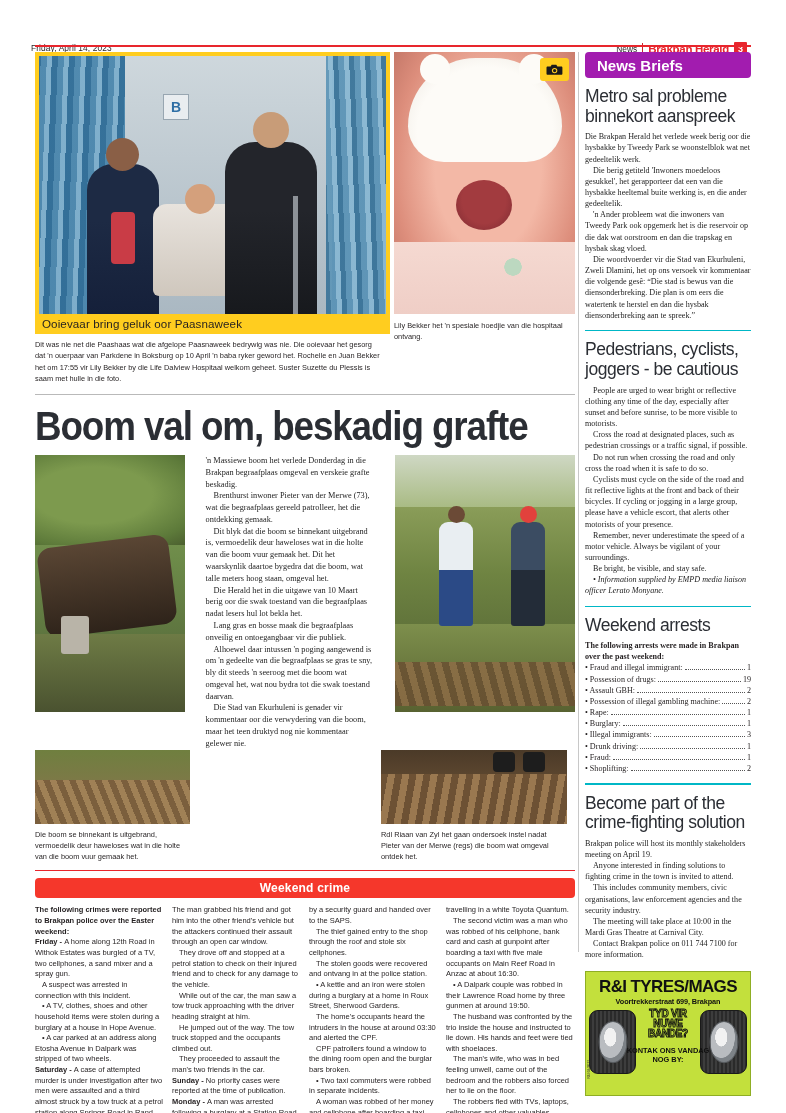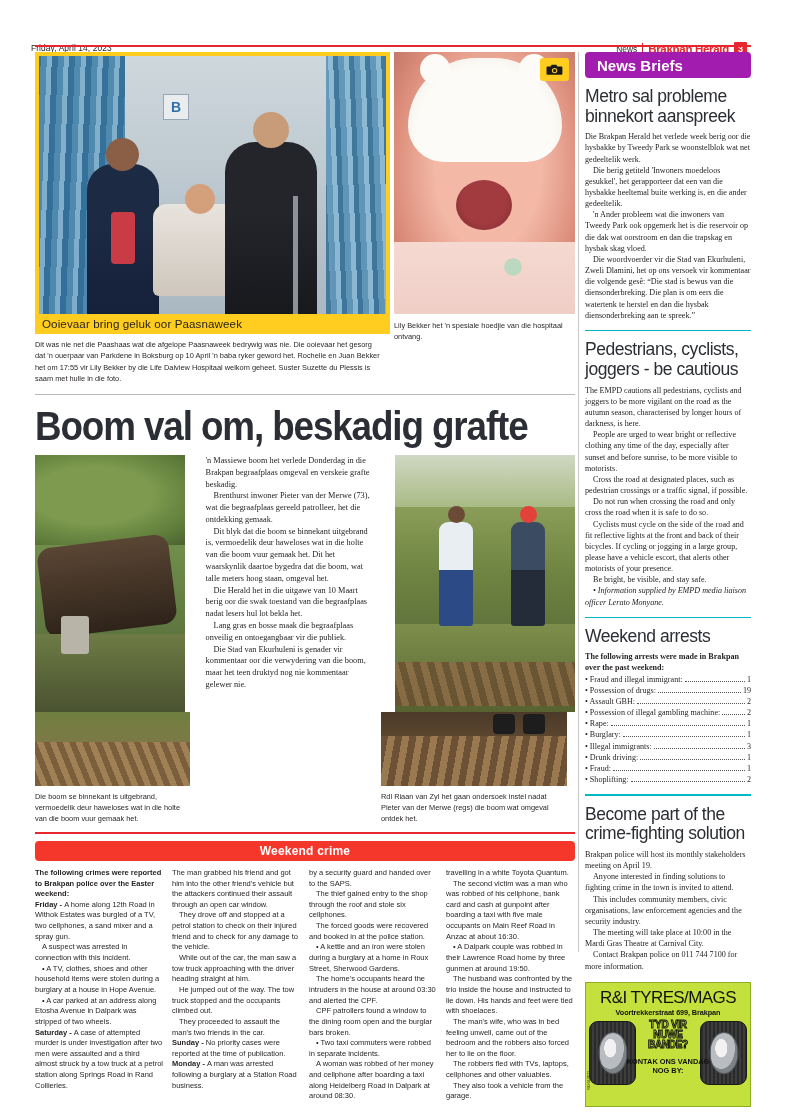--- a/index.html
+++ b/index.html
@@ -140,21 +140,21 @@
     flex: 1 1 auto; border-bottom: 1px dotted #555; margin: 0 2px 2px 2px; height: 6px;
   }
   .arrest-item .num { flex: 0 0 auto; }
 
   
   .ad {
     margin-top: 10px; width: 166px; height: 125px; background: #c3e03c;
     border: 1px solid #8fae24; position: relative; overflow: hidden;
   }
   .ad-title {
-    text-align: center; font-weight: normal; font-size: 17px; color: #111;
+    text-align: center; font-weight: bold; font-size: 17px; color: #111;
     letter-spacing: -0.6px; padding-top: 5px;
   }
   .ad-sub { text-align: center; font-weight: bold; font-size: 7.3px; color: #111; letter-spacing: -.1px; }
   .ad-mid { position: relative; height: 70px; }
   .tyre {
     position: absolute; top: 4px; width: 47px; height: 64px; border-radius: 9px;
     background:
       repeating-linear-gradient(90deg, #2a2a2a 0 2px, #3d3d3d 2px 4px),
       #303030;
     border: 1.5px solid #1a1a1a;
@@ -347,20 +347,21 @@
           <div class="tree1-stone"></div>
         </div>
       </div>
 
       <div class="tree-text serif-body">
         <p class="first">'n Massiewe boom het verlede Donderdag in die Brakpan begraafplaas omgeval en verskeie grafte beskadig.</p>
         <p>Brenthurst inwoner Pieter van der Merwe (73), wat die begraafplaas gereeld patrolleer, het die ontdekking gemaak.</p>
         <p>Dit blyk dat die boom se binnekant uitgebrand is, vermoedelik deur haweloses wat in die holte van die boom vuur gemaak het. Dit het waarskynlik daartoe bygedra dat die boom, wat talle meters hoog staan, omgeval het.</p>
         <p>Die Herald het in die uitgawe van 10 Maart berig oor die swak toestand van die begraafplaas nadat lesers hul lot bekla het.</p>
         <p>Lang gras en bosse maak die begraafplaas onveilig en ontoegangbaar vir die publiek.</p>
+        <p>Alhoewel daar intussen 'n poging aangewend is om 'n gedeelte van die begraafplaas se gras te sny, bly dit steeds 'n seeroog met die boom wat omgeval het, wat nou bydra tot die swak toestand daarvan.</p>
         <p>Die Stad van Ekurhuleni is genader vir kommentaar oor die verwydering van die boom, maar het teen druktyd nog nie kommentaar gelewer nie.</p>
       </div>
 
       <div class="tree-img-right">
         <div class="ph tree2-bg">
           <div class="tree2-sky"></div>
           <div class="tree2-grass"></div>
           <div class="person p1"></div>
           <div class="person p2"></div>
           <div class="tree2-log"></div>
@@ -401,21 +402,21 @@
           <p>They drove off and stopped at a petrol station to check on their injured friend and to check for any damage to the vehicle.</p>
           <p>While out of the car, the man saw a tow truck approaching with the driver heading straight at him.</p>
           <p>He jumped out of the way. The tow truck stopped and the occupants climbed out.</p>
           <p>They proceeded to assault the man's two friends in the car.</p>
           <p class="noind"><b>Sunday - </b>No priority cases were reported at the time of publication.</p>
           <p class="noind"><b>Monday - </b>A man was arrested following a burglary at a Station Road business.</p>
         </div>
       <div class="crime-col">
           <p class="noind">by a security guard and handed over to the SAPS.</p>
           <p>The thief gained entry to the shop through the roof and stole six cellphones.</p>
-          <p>The forced goods were recovered and booked in at the police station.</p>
+          <p>The stolen goods were recovered and ontvang in at the police station.</p>
           <p>• A kettle and an iron were stolen during a burglary at a home in Roux Street, Sherwood Gardens.</p>
           <p>The home's occupants heard the intruders in the house at around 03:30 and alerted the CPF.</p>
           <p>CPF patrollers found a window to the dining room open and the burglar bars broken.</p>
           <p>• Two taxi commuters were robbed in separate incidents.</p>
           <p>A woman was robbed of her money and cellphone after boarding a taxi along Heidelberg Road in Dalpark at around 08:30.</p>
         </div>
       <div class="crime-col">
           <p class="noind">travelling in a white Toyota Quantum.</p>
           <p>The second victim was a man who was robbed of his cellphone, bank card and cash at gunpoint after boarding a taxi with five male occupants on Main Reef Road in Anzac at about 16:30.</p>
           <p>• A Dalpark couple was robbed in their Lawrence Road home by three gunmen at around 19:50.</p>
@@ -436,25 +437,25 @@
     <div class="rail-body">
       <p class="first">Die Brakpan Herald het verlede week berig oor die hysbakke by Tweedy Park se woonstelblok wat net gedeeltelik werk.</p>
       <p>Die berig getiteld 'Inwoners moedeloos gesukkel', het gerapporteer dat een van die hysbakke heeltemal buite werking is, en die ander gedeeltelik.</p>
       <p>'n Ander probleem wat die inwoners van Tweedy Park ook opgemerk het is die reservoir op die dak wat oorstroom en dan die trapskag en hysbak skag vloed.</p>
       <p>Die woordvoerder vir die Stad van Ekurhuleni, Zweli Dlamini, het op ons versoek vir kommentaar die volgende gesê: “Die stad is bewus van die diensonderbreking. Die plan is om eers die watertenk te herstel en dan die hysbak diensonderbreking aan te spreek.”</p>
     </div>
     <div class="teal-rule"></div>
 
     <div class="rail-head">Pedestrians, cyclists, joggers - be cautious</div>
     <div class="rail-body">
-      <p class="first">The EMPD cautions all pedestrians, cyclists and joggers to be more vigilant on the road as the autumn season, characterised by longer hours of darkness, is here.</p>
       <p>People are urged to wear bright or reflective clothing any time of the day, especially after sunset and before sunrise, to be more visible to motorists.</p>
       <p>Cross the road at designated places, such as pedestrian crossings or a traffic signal, if possible.</p>
       <p>Do not run when crossing the road and only cross the road when it is safe to do so.</p>
       <p>Cyclists must cycle on the side of the road and fit reflective lights at the front and back of their bicycles. If cycling or jogging in a large group, please have a vehicle escort, that alerts other motorists of your presence.</p>
+      <p>Remember, never underestimate the speed of a motor vehicle. Always be vigilant of your surroundings.</p>
       <p>Be bright, be visible, and stay safe.</p>
       <p><i>• Information supplied by EMPD media liaison officer Lerato Monyane.</i></p>
     </div>
     <div class="teal-rule"></div>
 
     <div class="rail-head">Weekend arrests</div>
     <div class="arrest-intro">The following arrests were made in Brakpan over the past weekend:</div>
     <div class="arrest-list">
         <div class="arrest-item">
           <span class="lbl">• Fraud and illegal immigrant:</span>

